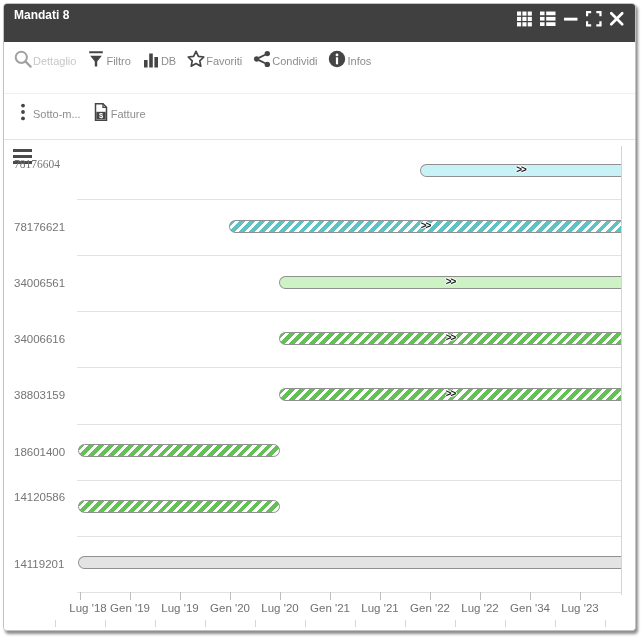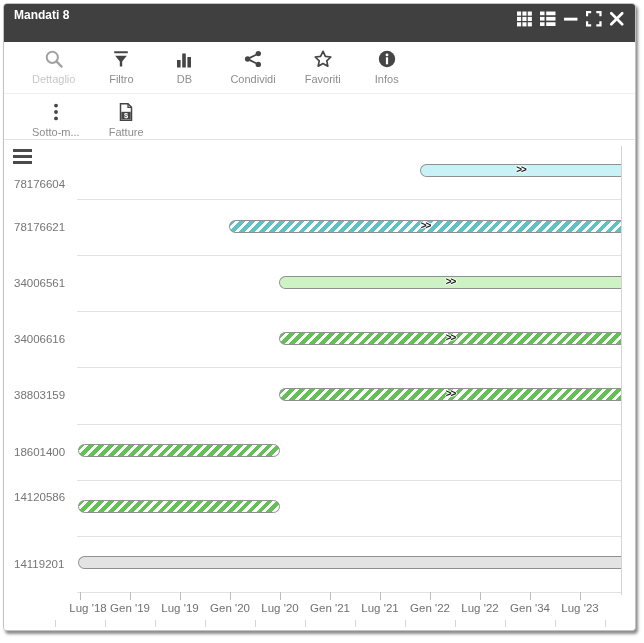--- a/index.html
+++ b/index.html
@@ -16,22 +16,22 @@
   }
   .titlebar .title { font-size:12px; font-weight:700; line-height:14px; }
   .titlebar .subtitle { font-size:17px; font-weight:400; line-height:20px; }
   .controls { position:absolute; right:10px; top:7px; display:flex; gap:7px; }
   .ctl { width:16px; height:15px; display:inline-flex; align-items:center;
     justify-content:center; cursor:pointer; }
   .toolbar { position:absolute; left:0; right:0; background:#fff;
     display:flex; align-items:flex-start; padding:6px 2px 0 4px; }
   #toolbar-row1 { top:38px; height:52px; border-bottom:1px solid #f0f0f0; }
   #toolbar-row2 { top:91px; height:45px; border-bottom:1px solid #e4e4e4; }
-  .tbtn { min-width:44px; padding:0 5px; display:flex; flex-direction:column;
-    align-items:center; cursor:pointer;margin-left:19px; }
+  .tbtn { min-width:44px; padding:0 5px; display:flex; flex-direction:row;
+    align-items:center; cursor:pointer; }
   .tbtn .ticon { height:22px; display:flex; align-items:center; justify-content:center; }
   .tbtn .tlabel { font-size:11px; color:#8d8d8d; margin-top:3px; white-space:nowrap; }
   .tbtn.dim { opacity:0.5; }
   .chart { position:absolute; left:0; right:0; top:136px; bottom:0; background:#fff; }
   .hamburger { position:absolute; left:9px; top:9px; width:19px; height:15px;
     display:flex; flex-direction:column; justify-content:space-between; cursor:pointer; }
   .hamburger i { display:block; height:3px; background:#4a4a4a; }
   .grow { position:absolute; left:0; right:0; }
   .rlabel { position:absolute; left:10px; font-size:11.5px; color:#757575;
     transform:translateY(-50%); }
@@ -122,40 +122,40 @@
             <rect x="3" y="11" width="3.6" height="7.5" fill="#454545"></rect>
             <rect x="8.2" y="4.5" width="3.6" height="14" fill="#454545"></rect>
             <rect x="13.4" y="8" width="3.6" height="10.5" fill="#454545"></rect>
           </svg>
         </span>
         <span class="tlabel">DB</span>
       </div>
       <div class="tbtn">
         <span class="ticon">
           <svg width="20" height="20" viewBox="0 0 20 20">
+            <polygon points="10,2.3 12.4,7.3 17.8,8 13.8,11.8 14.8,17.2 10,14.6 5.2,17.2 6.2,11.8 2.2,8 7.6,7.3" fill="none" stroke="#454545" stroke-width="1.7" stroke-linejoin="round"></polygon>
+          </svg>
+        </span>
+        <span class="tlabel">Favoriti</span>
+      </div>
+      <div class="tbtn">
+        <span class="ticon">
+          <svg width="20" height="20" viewBox="0 0 20 20">
             <circle cx="15.3" cy="4.6" r="2.7" fill="#454545"></circle>
             <circle cx="4.6" cy="10" r="2.7" fill="#454545"></circle>
             <circle cx="15.3" cy="15.4" r="2.7" fill="#454545"></circle>
             <line x1="6.8" y1="8.9" x2="13.2" y2="5.7" stroke="#454545" stroke-width="1.8"></line>
             <line x1="6.8" y1="11.1" x2="13.2" y2="14.3" stroke="#454545" stroke-width="1.8"></line>
           </svg>
         </span>
         <span class="tlabel">Condividi</span>
       </div>
       <div class="tbtn">
         <span class="ticon">
           <svg width="20" height="20" viewBox="0 0 20 20">
-            <polygon points="10,2.3 12.4,7.3 17.8,8 13.8,11.8 14.8,17.2 10,14.6 5.2,17.2 6.2,11.8 2.2,8 7.6,7.3" fill="none" stroke="#454545" stroke-width="1.7" stroke-linejoin="round"></polygon>
-          </svg>
-        </span>
-        <span class="tlabel">Favoriti</span>
-      </div>
-      <div class="tbtn">
-        <span class="ticon">
-          <svg width="20" height="20" viewBox="0 0 20 20">
             <circle cx="10" cy="10" r="8.2" fill="#454545"></circle>
             <circle cx="10" cy="5.9" r="1.4" fill="#fff"></circle>
             <rect x="8.9" y="8.3" width="2.2" height="7" fill="#fff"></rect>
           </svg>
         </span>
         <span class="tlabel">Infos</span>
       </div>
     </div>
   <div class="toolbar" id="toolbar-row2">
       <div class="tbtn">
@@ -181,21 +181,21 @@
       </div>
     </div>
 
   <div class="chart" id="chart">
     <div class="hamburger">
         <i></i>
         <i></i>
         <i></i>
       </div>
     <div class="grow" id="rows" style="top: 3px;">
-        <div class="rlabel" style="top: 41px;">78176604</div>
+        <div class="rlabel" style="top: 21px; font-family: Liberation Serif, serif;">78176604</div>
         <div class="bar clip" style="top: 20.55px; left: 416px; width: 201px; background: rgb(201, 242, 247);">
           <span class="arrow">&gt;&gt;</span>
         </div>
         <div class="sep" style="top: 56.1px; left: 73px; width: 545px;"></div>
         <div class="rlabel" style="top: 84.15px;">78176621</div>
         <div class="bar clip" style="top: 76.65px; left: 225px; width: 392px; background: repeating-linear-gradient(135deg, rgb(94, 193, 195) 0px, rgb(94, 193, 195) 4px, rgb(255, 255, 255) 4px, rgb(255, 255, 255) 7px);">
           <span class="arrow">&gt;&gt;</span>
         </div>
         <div class="sep" style="top: 112.2px; left: 73px; width: 545px;"></div>
         <div class="rlabel" style="top: 140.25px;">34006561</div>

